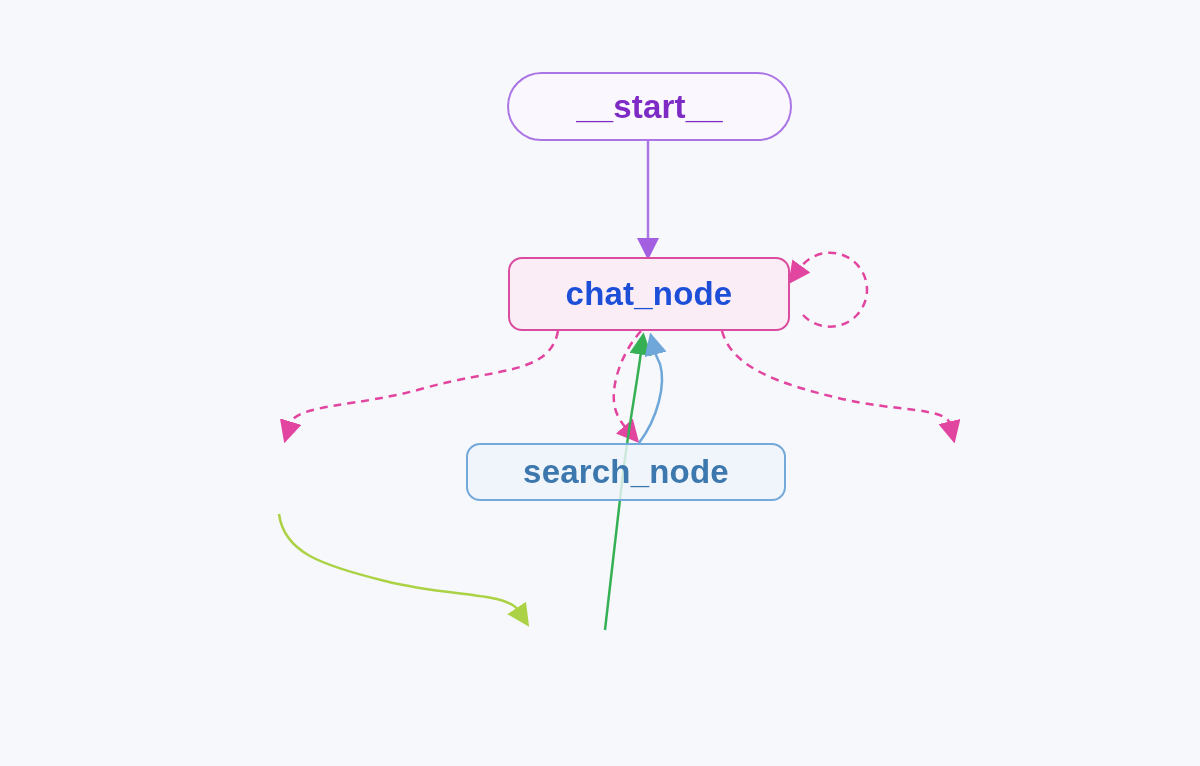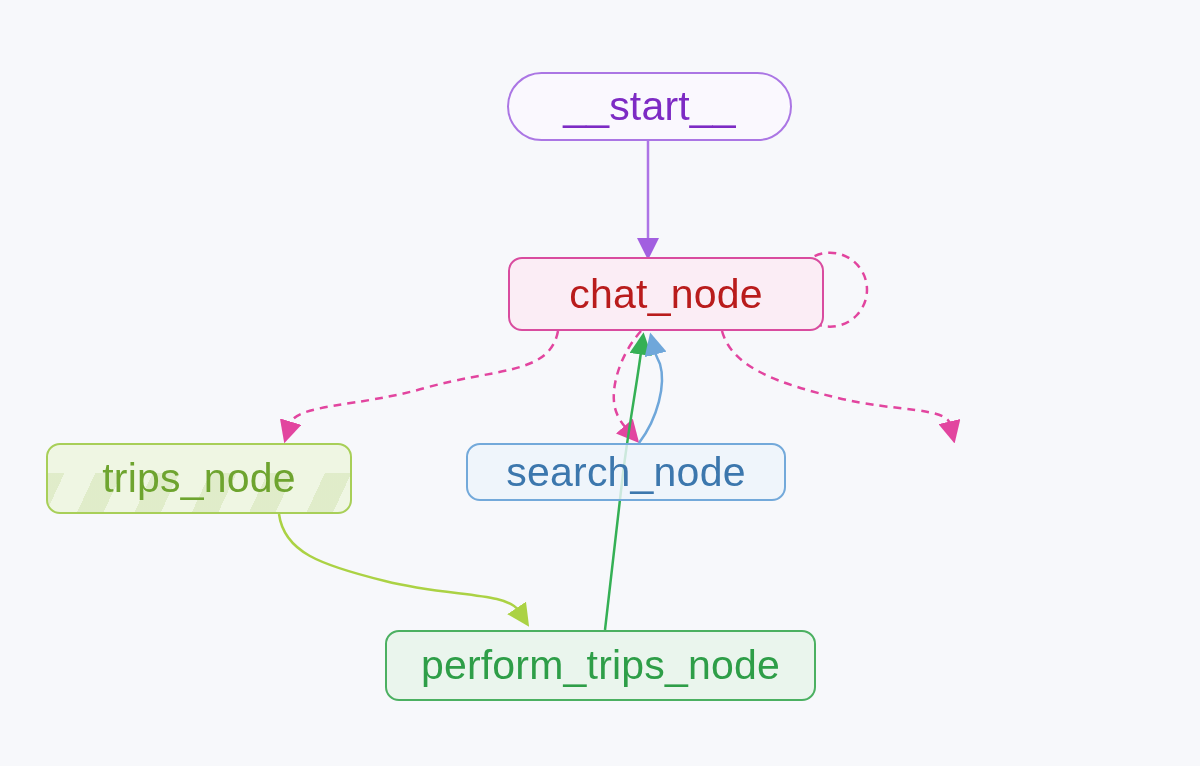--- a/index.html
+++ b/index.html
@@ -28,37 +28,37 @@
   .edge.green  { stroke: #35b055; }
   .edge.lime   { stroke: #abd244; }
 
   .node {
     position: absolute;
     display: flex;
     align-items: center;
     justify-content: center;
     box-sizing: border-box;
     border: 2px solid;
-    font-size: 41px;
-    font-weight: 400;
+    font-size: 33px;
+    font-weight: 700;
     letter-spacing: 0.2px;
     cursor: pointer;
     user-select: none;
   }
   .node .label { position: relative; z-index: 2; }
 
   .node.start {
     left: 507px; top: 72px; width: 285px; height: 69px;
     border-radius: 35px;
     border-color: #ab76e4; background: #faf8fe; color: #7d2bc4;
   }
   .node.chat {
-    left: 508px; top: 257px; width: 316px; height: 74px;
+    left: 508px; top: 257px; width: 282px; height: 74px;
     border-radius: 14px;
-    border-color: #d94c9f; background: #fbedf5; color: #b91c1c;
+    border-color: #d94c9f; background: #fbedf5; color: #1d4ed8;
   }
   .node.trips {
     left: 46px; top: 443px; width: 306px; height: 71px;
     border-radius: 14px;
     border-color: #a8cf58; background: #eff6e3; color: #6ea42f;
     overflow: hidden;
   }
   .node.trips::after {
     content: "";
     position: absolute;
@@ -128,26 +128,20 @@
   </svg>
 
   <div class="node start">
     <span class="label">__start__</span>
   </div>
 
   <div class="node chat">
     <span class="label">chat_node</span>
   </div>
 
-  <div class="node trips">
-    <span class="label">trips_node</span>
-  </div>
 
   <div class="node search">
     <span class="label">search_node</span>
   </div>
 
 
-  <div class="node perform">
-    <span class="label">perform_trips_node</span>
-  </div>
 
 </div>
 
 </body></html>

